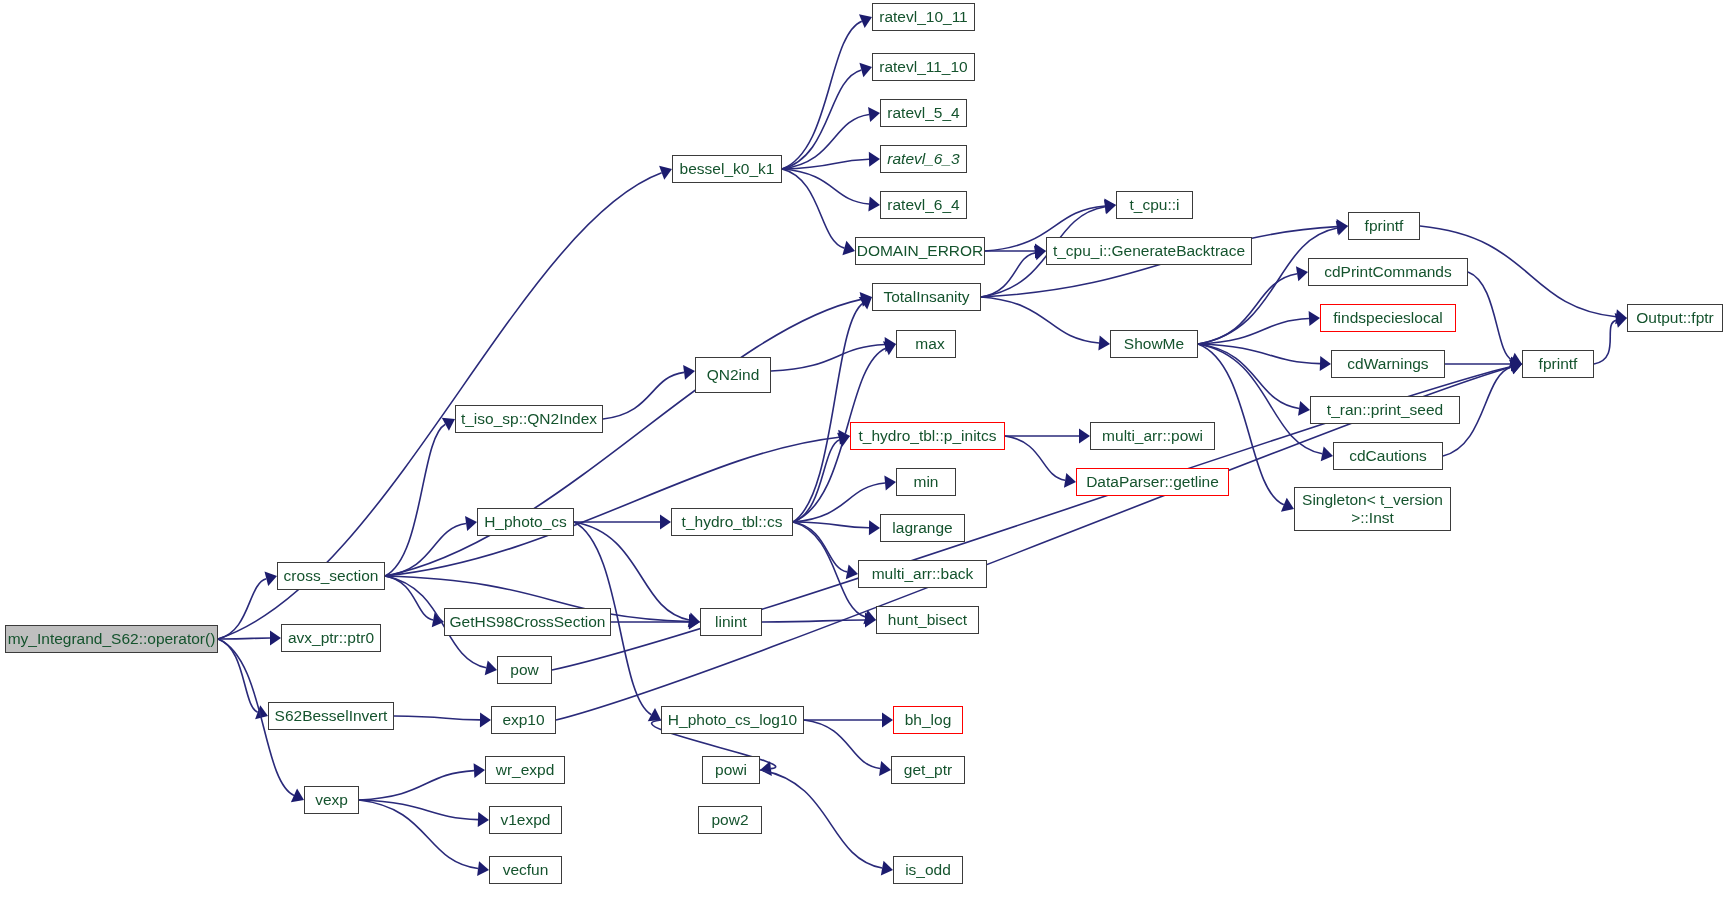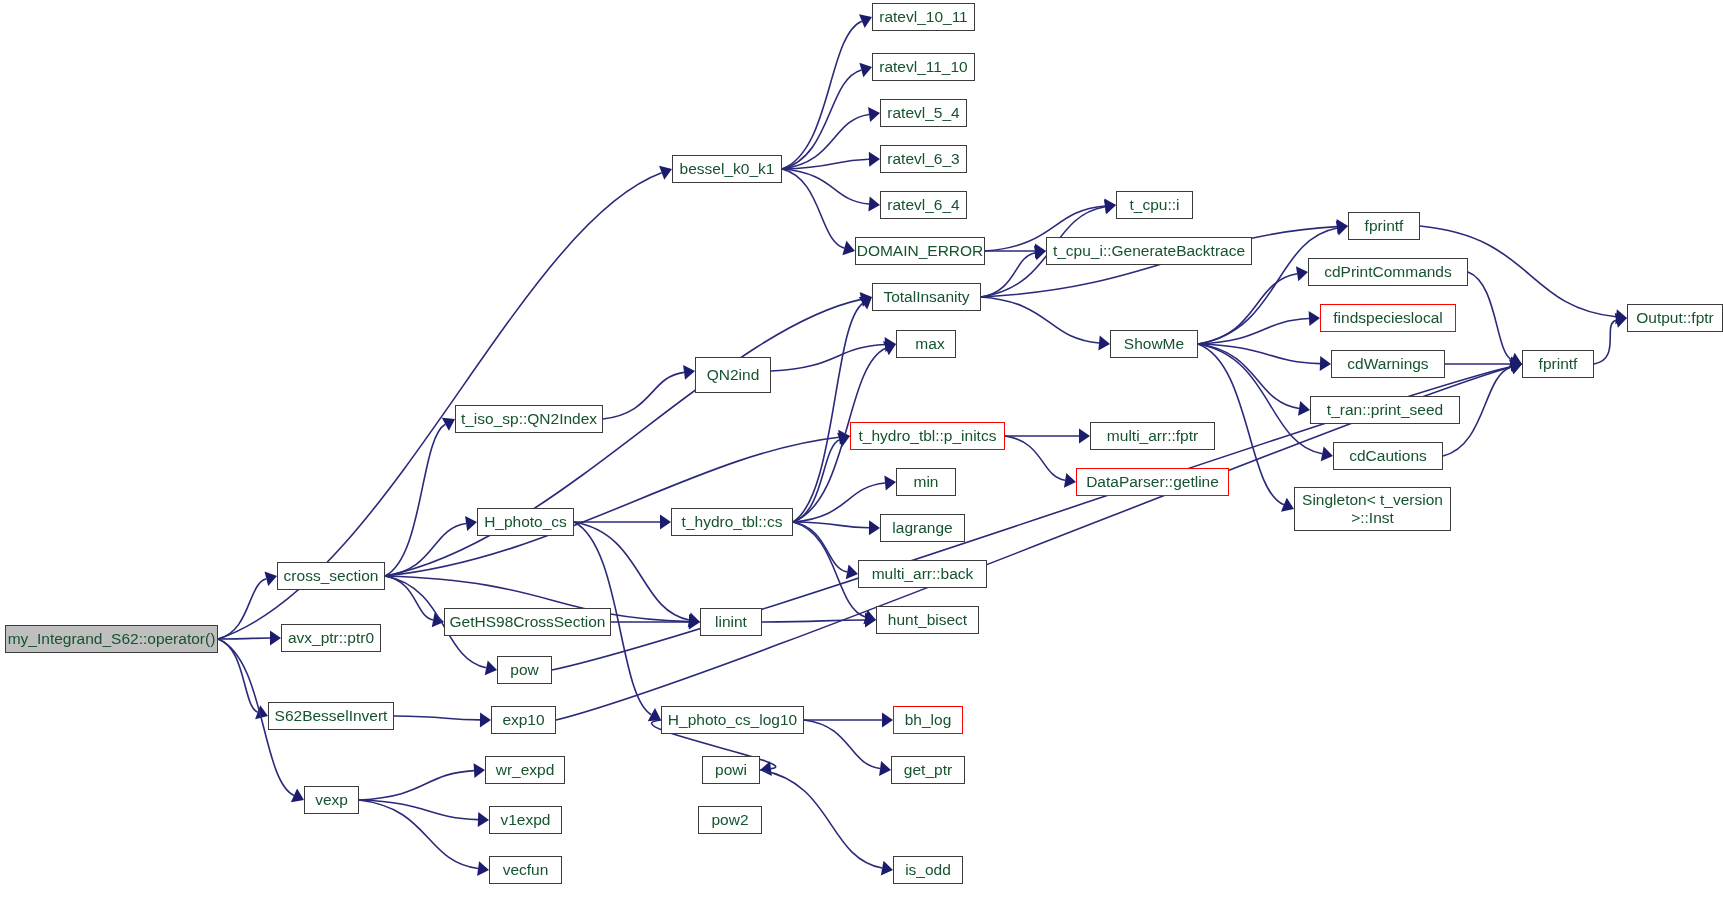--- a/index.html
+++ b/index.html
@@ -163,36 +163,36 @@
       <div class="nodebox" style="left: 672px; top: 155px; width: 110px; height: 28px;">bessel_k0_k1</div>
       <div class="nodebox" style="left: 695px; top: 357px; width: 76px; height: 36px;">QN2ind</div>
       <div class="nodebox" style="left: 671px; top: 508px; width: 122px; height: 28px;">t_hydro_tbl::cs</div>
       <div class="nodebox" style="left: 700px; top: 608px; width: 62px; height: 28px;">linint</div>
       <div class="nodebox" style="left: 661px; top: 706px; width: 143px; height: 28px;">H_photo_cs_log10</div>
       <div class="nodebox" style="left: 702px; top: 756px; width: 58px; height: 28px;">powi</div>
       <div class="nodebox" style="left: 698px; top: 806px; width: 64px; height: 28px;">pow2</div>
       <div class="nodebox" style="left: 872px; top: 3px; width: 103px; height: 28px;">ratevl_10_11</div>
       <div class="nodebox" style="left: 872px; top: 53px; width: 103px; height: 28px;">ratevl_11_10</div>
       <div class="nodebox" style="left: 880px; top: 99px; width: 87px; height: 28px;">ratevl_5_4</div>
-      <div class="nodebox" style="left: 880px; top: 145px; width: 87px; height: 28px;">ratevl_6_3</div>
+      <div class="nodebox" style="left: 880px; top: 145px; width: 87px; height: 28px; font-style: italic;">ratevl_6_3</div>
       <div class="nodebox" style="left: 880px; top: 191px; width: 87px; height: 28px;">ratevl_6_4</div>
       <div class="nodebox" style="left: 855px; top: 237px; width: 130px; height: 28px;">DOMAIN_ERROR</div>
       <div class="nodebox" style="left: 872px; top: 283px; width: 109px; height: 28px;">TotalInsanity</div>
       <div class="nodebox" style="left: 896px; top: 330px; width: 60px; height: 28px; padding-left: 8px;">max</div>
       <div class="nodebox" style="left: 896px; top: 468px; width: 60px; height: 28px;">min</div>
       <div class="nodebox" style="left: 880px; top: 514px; width: 85px; height: 28px;">lagrange</div>
       <div class="nodebox" style="left: 858px; top: 560px; width: 129px; height: 28px;">multi_arr::back</div>
       <div class="nodebox" style="left: 876px; top: 606px; width: 103px; height: 28px;">hunt_bisect</div>
       <div class="nodebox redbox" style="left: 893px; top: 706px; width: 70px; height: 28px;">bh_log</div>
       <div class="nodebox" style="left: 891px; top: 756px; width: 74px; height: 28px;">get_ptr</div>
       <div class="nodebox" style="left: 893px; top: 856px; width: 70px; height: 28px;">is_odd</div>
       <div class="nodebox redbox" style="left: 850px; top: 422px; width: 155px; height: 28px;">t_hydro_tbl::p_initcs</div>
       <div class="nodebox" style="left: 1116px; top: 191px; width: 77px; height: 28px;">t_cpu::i</div>
       <div class="nodebox" style="left: 1046px; top: 237px; width: 206px; height: 28px;">t_cpu_i::GenerateBacktrace</div>
-      <div class="nodebox" style="left: 1090px; top: 422px; width: 125px; height: 28px;">multi_arr::fptr</div>
+      <div class="nodebox" style="left: 1090px; top: 422px; width: 125px; height: 28px;">multi_arr::powi</div>
       <div class="nodebox redbox" style="left: 1076px; top: 468px; width: 153px; height: 28px;">DataParser::getline</div>
       <div class="nodebox" style="left: 1110px; top: 330px; width: 88px; height: 28px;">ShowMe</div>
       <div class="nodebox" style="left: 1348px; top: 212px; width: 72px; height: 28px;">fprintf</div>
       <div class="nodebox" style="left: 1308px; top: 258px; width: 160px; height: 28px;">cdPrintCommands</div>
       <div class="nodebox redbox" style="left: 1320px; top: 304px; width: 136px; height: 28px;">findspecieslocal</div>
       <div class="nodebox" style="left: 1331px; top: 350px; width: 114px; height: 28px;">cdWarnings</div>
       <div class="nodebox" style="left: 1310px; top: 396px; width: 150px; height: 28px;">t_ran::print_seed</div>
       <div class="nodebox" style="left: 1333px; top: 442px; width: 110px; height: 28px;">cdCautions</div>
       <div class="nodebox twoline" style="left: 1294px; top: 487px; width: 157px; height: 44px;">Singleton&lt; t_version
 &gt;::Inst</div>

